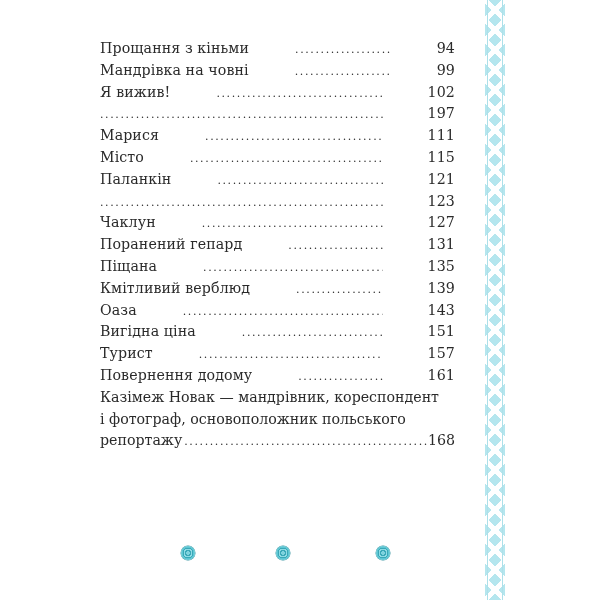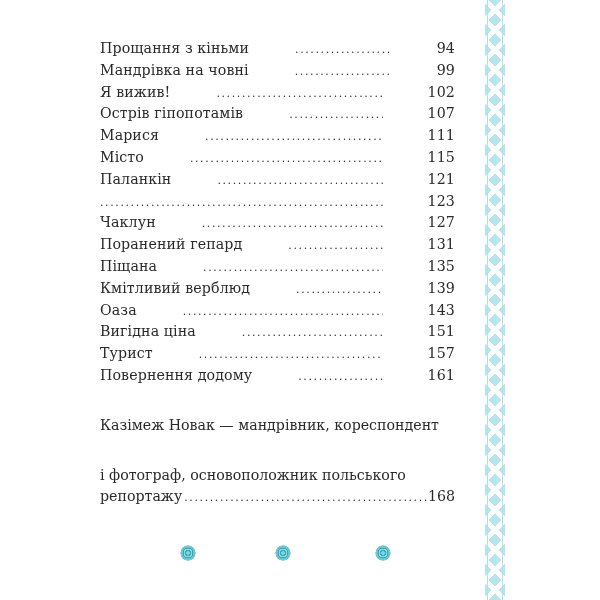--- a/index.html
+++ b/index.html
@@ -61,21 +61,20 @@
       text-align: left;
       padding-left: 1px;
     }
     .toc-multi {
       font-size: 14.2px;
       line-height: 21.8px;
     }
     .toc-multi .line {
       display: block;
       white-space: nowrap;
-      margin-top: 28px;
     }
     .toc-multi .last {
       display: flex;
       align-items: baseline;
       white-space: nowrap;
       overflow: hidden;
     }
     .border-strip {
       position: absolute;
       left: 485px;
@@ -120,23 +119,22 @@
         <span class="toc-title">Мандрівка на човні</span>
         <span class="toc-dots"></span>
         <span class="toc-page">99</span>
       </li>
     <li class="toc-item">
         <span class="toc-title">Я вижив!</span>
         <span class="toc-dots"></span>
         <span class="toc-page">102</span>
       </li>
     <li class="toc-item">
-        <span class="toc-title">Острів гіпопотамів</span>
-        <span class="toc-dots"></span>
-        <span class="toc-page">107</span>
+        <span class="toc-dots"></span>
+        <span class="toc-page">197</span>
       </li>
     <li class="toc-item">
         <span class="toc-title">Марися</span>
         <span class="toc-dots"></span>
         <span class="toc-page">111</span>
       </li>
     <li class="toc-item">
         <span class="toc-title">Місто</span>
         <span class="toc-dots"></span>
         <span class="toc-page">115</span>

